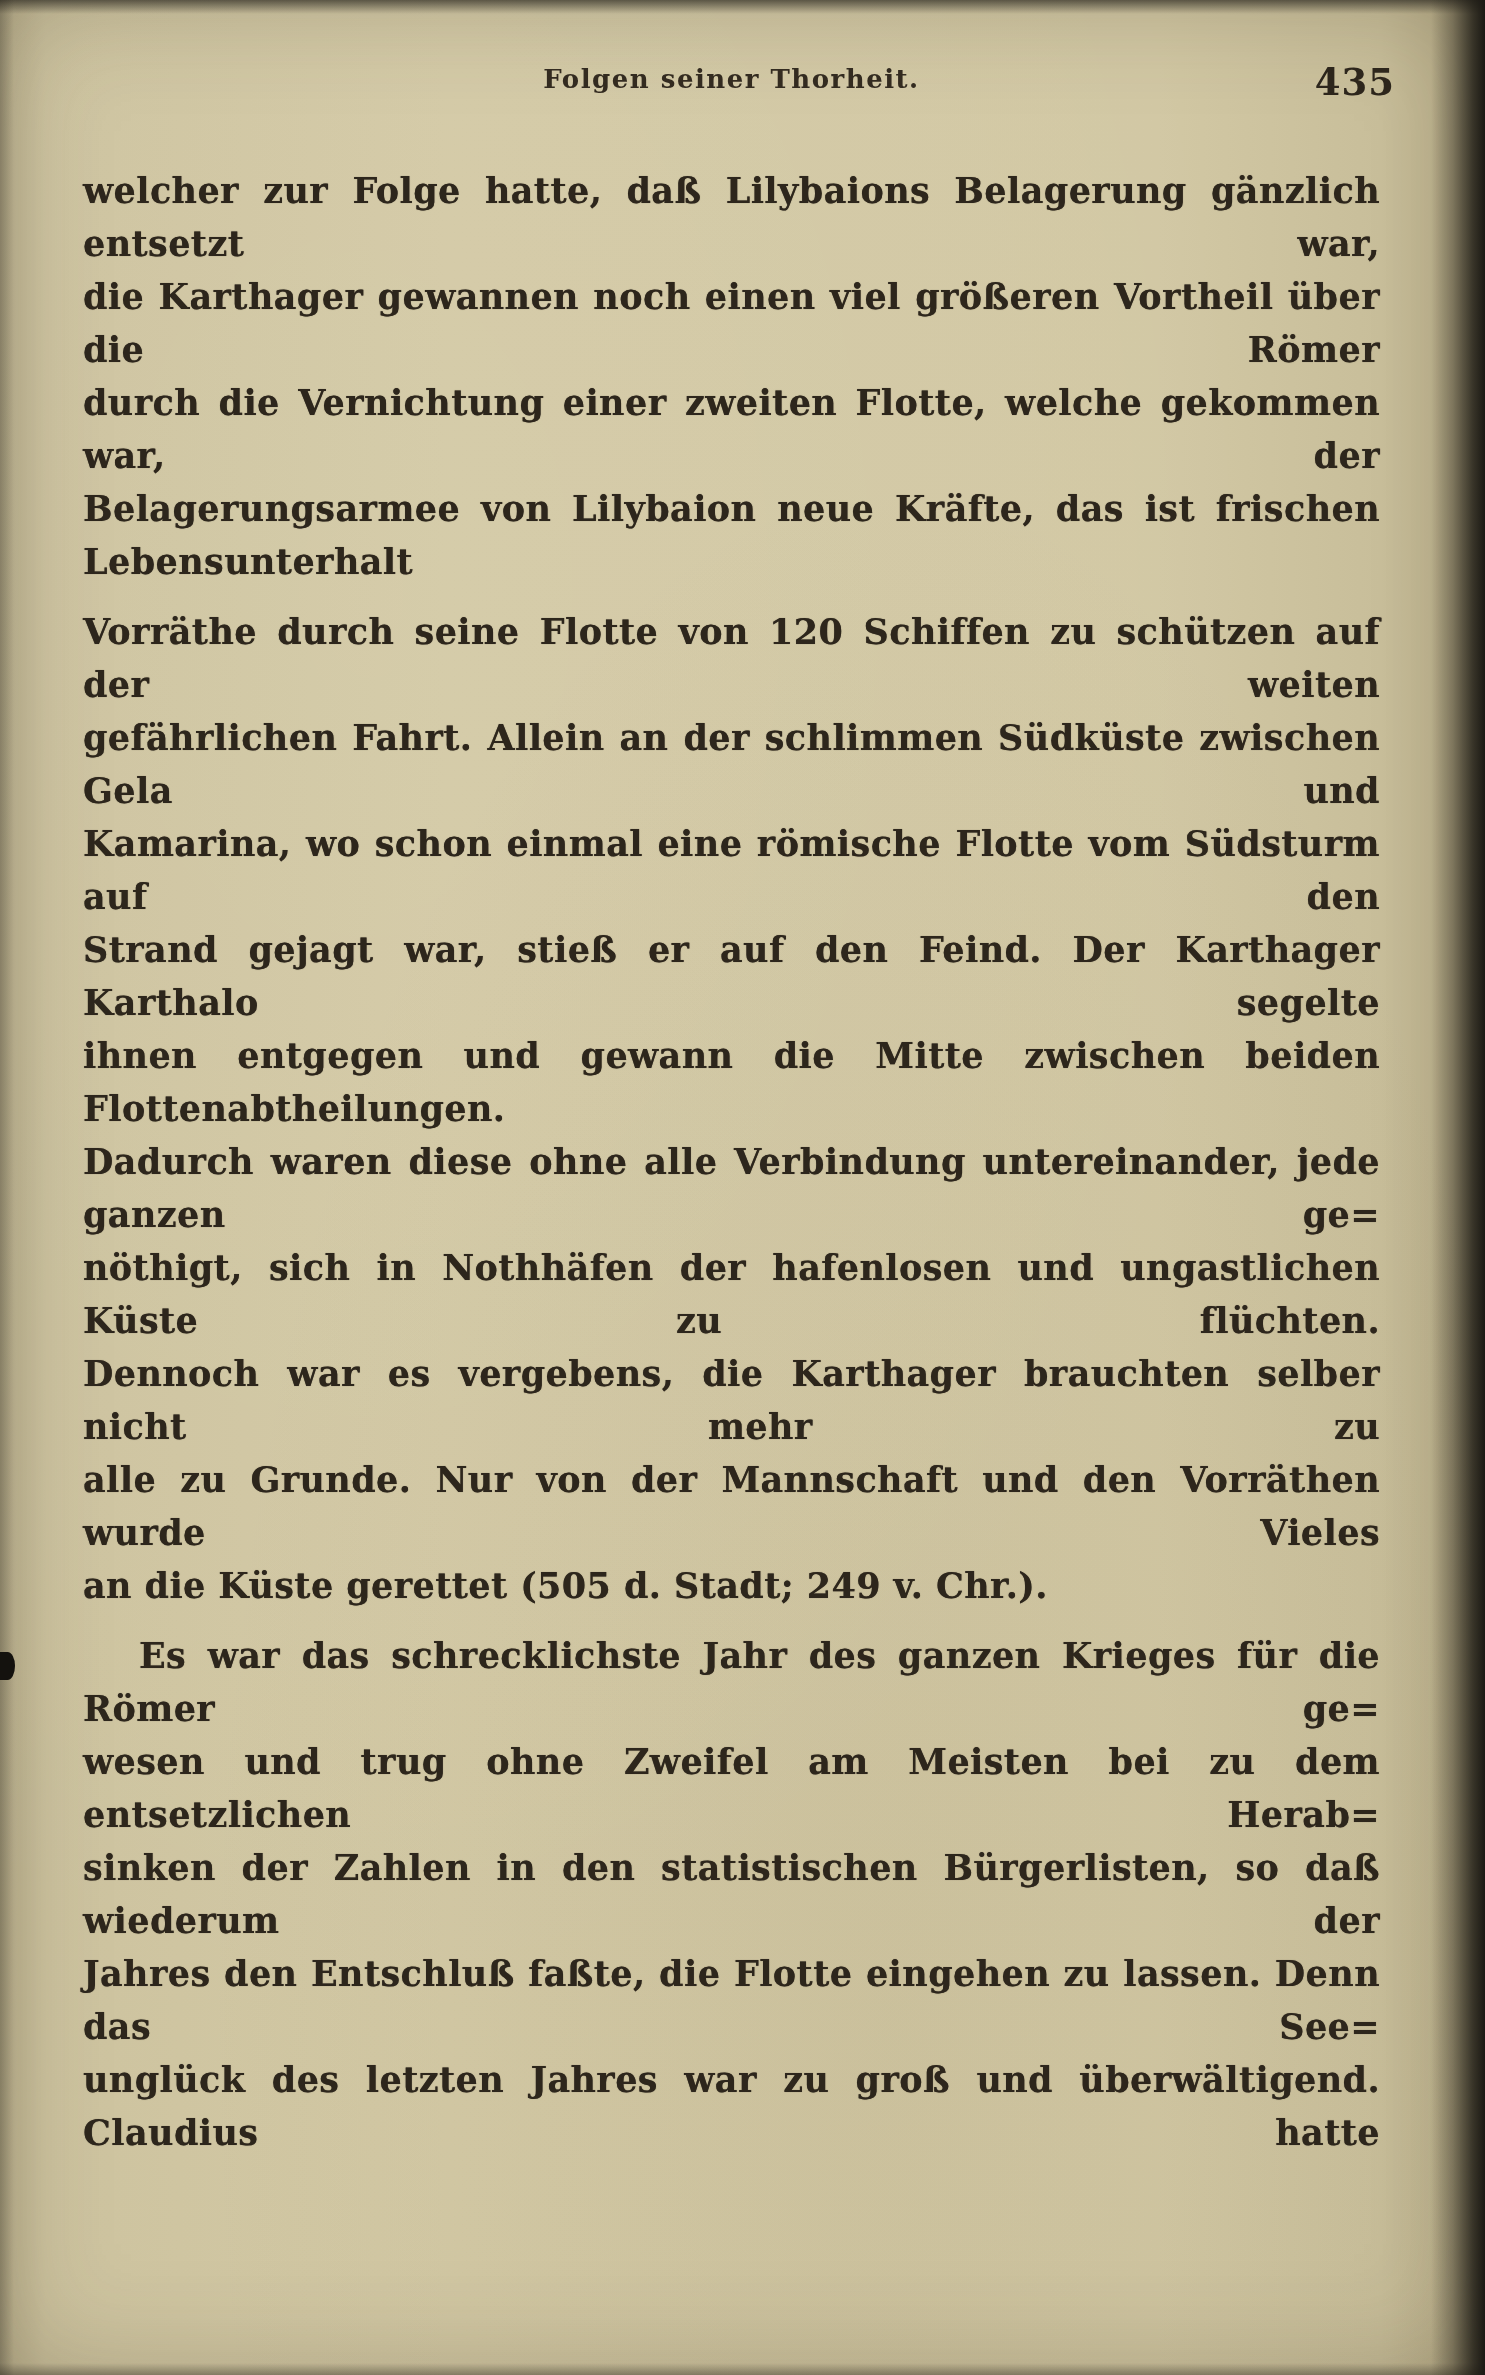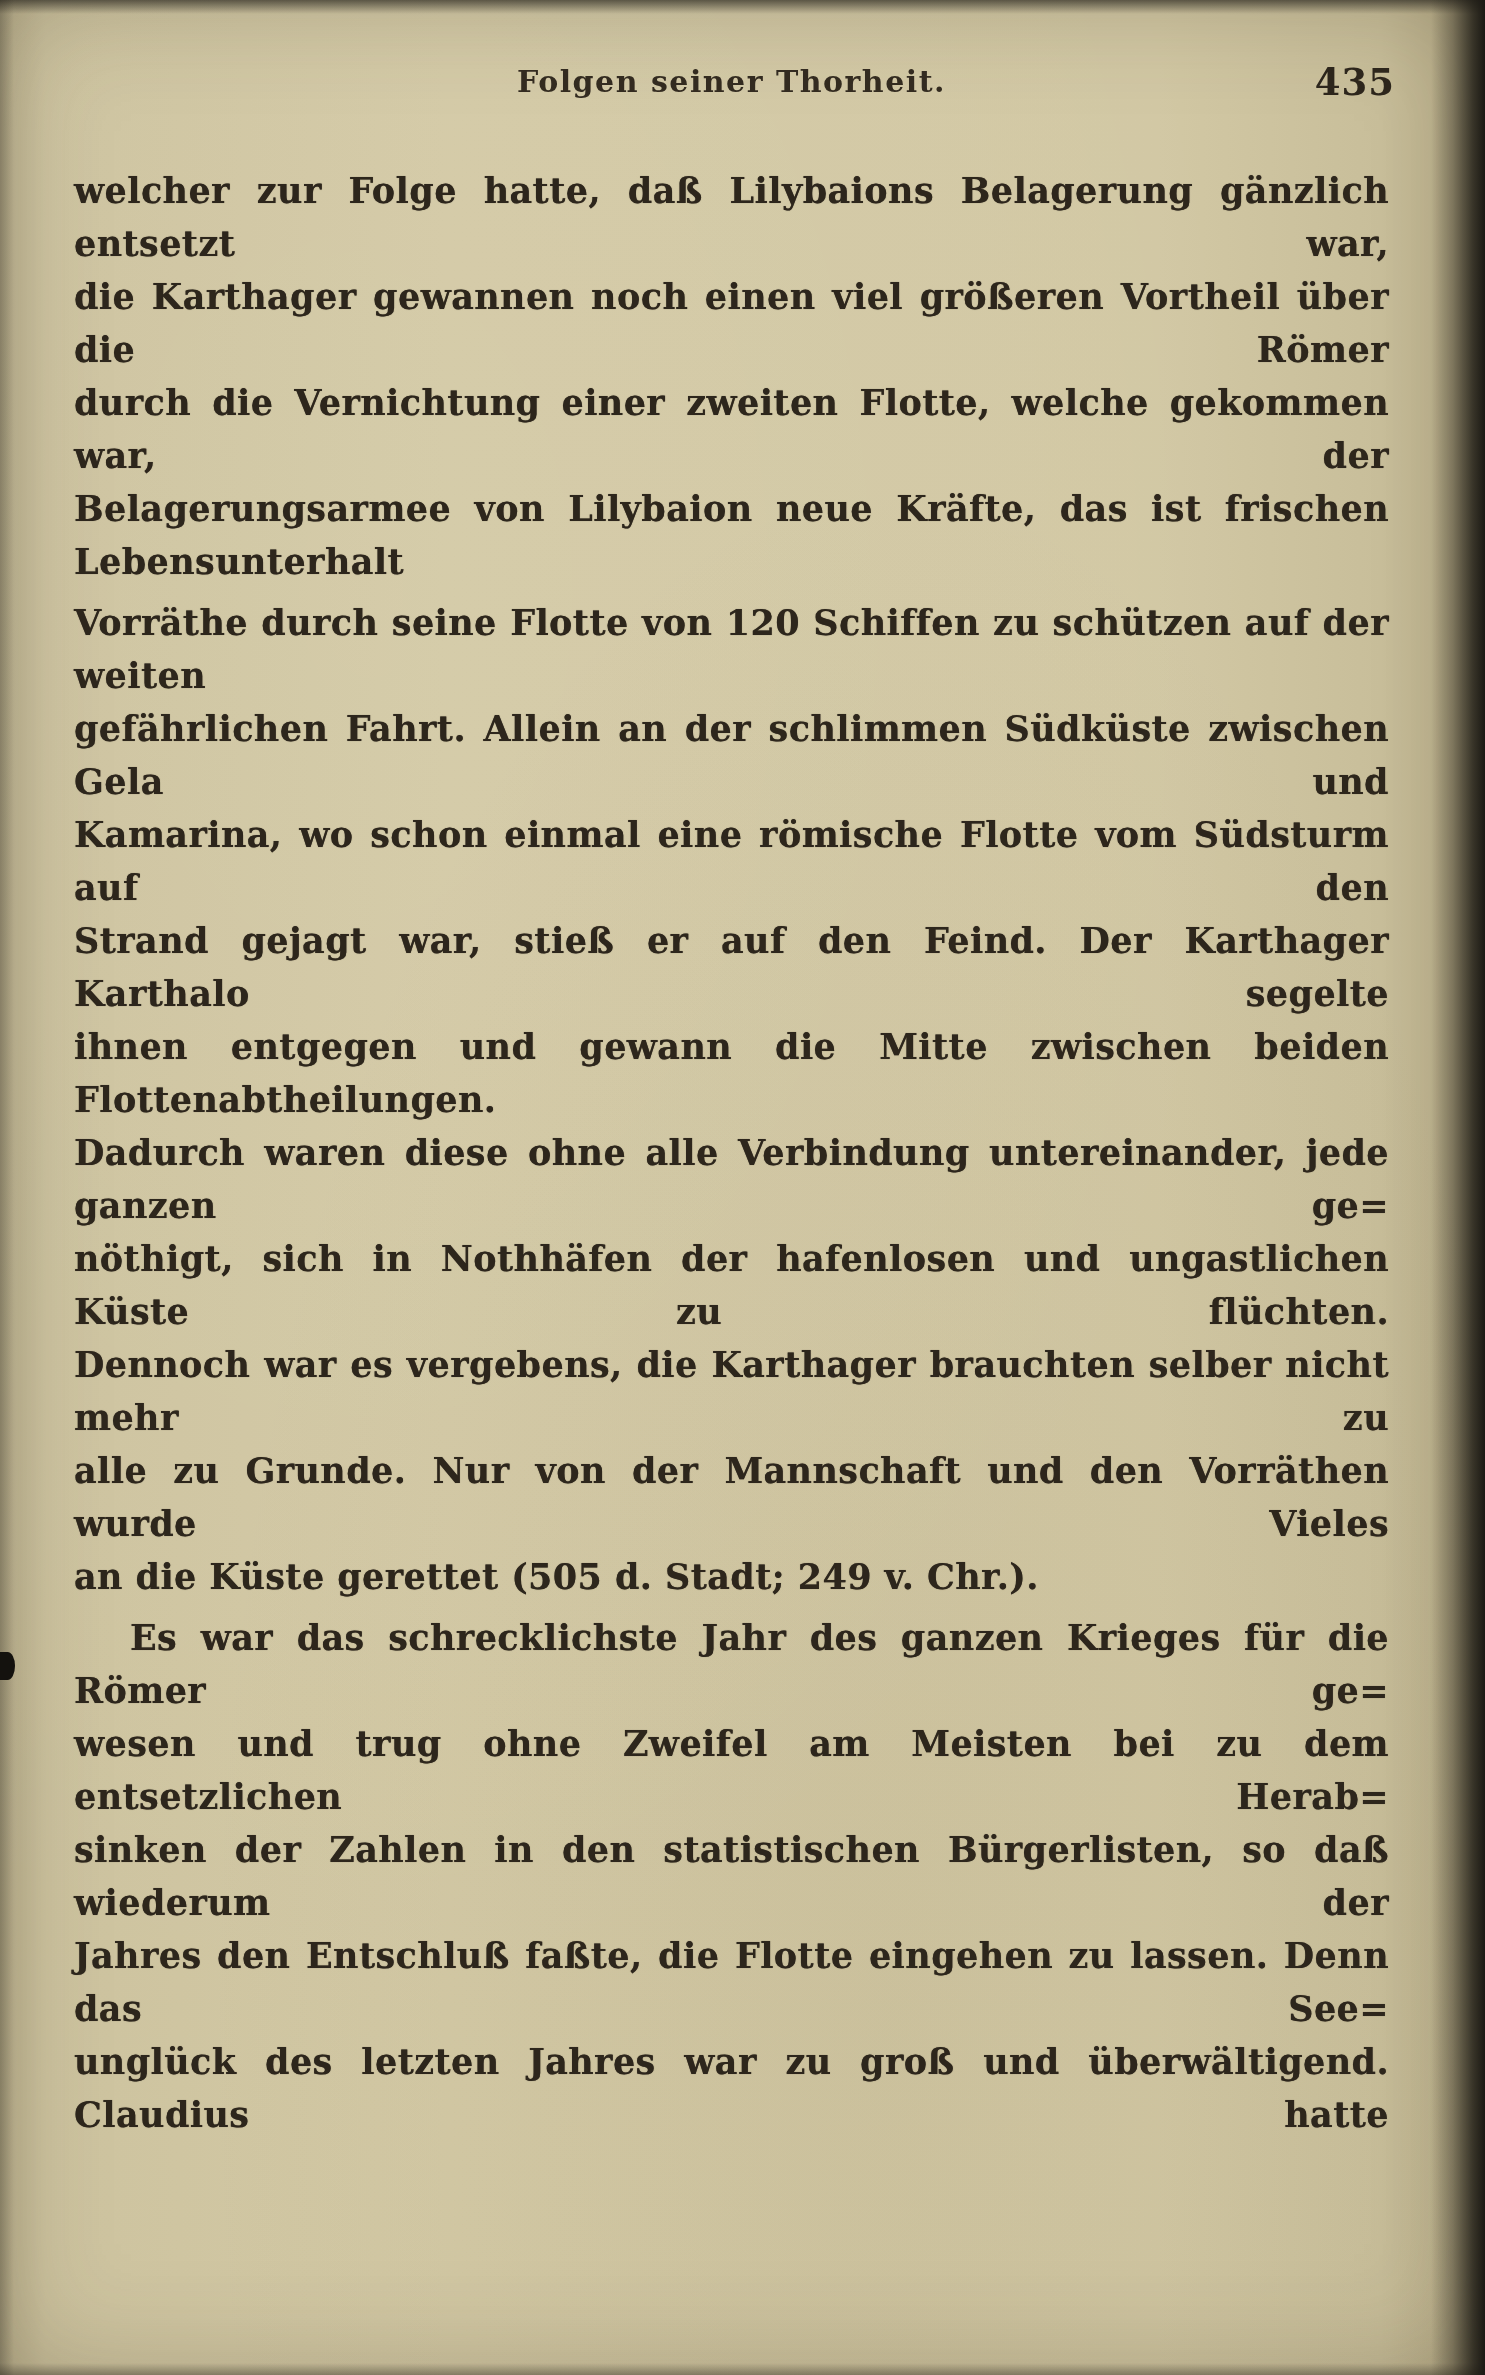--- a/index.html
+++ b/index.html
@@ -48,41 +48,41 @@
   }
   .header {
     position: relative;
     height: 50px;
     font-weight: bold;
   }
   .running-title {
     position: absolute;
     left: 0; right: 0;
     text-align: center;
-    font-size: 30px;
+    font-size: 26px;
     letter-spacing: 1.5px;
     color: #332b20;
   }
   .page-number {
     position: absolute;
     right: 2px;
     top: -4px;
     font-size: 37px;
     letter-spacing: 1px;
     color: #2d261c;
   }
   .body-text {
     margin-top: 50px;
     font-size: 35px;
     line-height: 53px;
     font-weight: bold;
     letter-spacing: 0.4px;
     text-shadow: 0 0 0.7px rgba(45,38,28,0.75);
   }
-  .paragraph { margin: 8px; }
+  .paragraph { margin: 17px; }
   .line {
     text-align: justify;
     text-align-last: justify;
   }
   .line.last {
     text-align-last: left;
   }
   .paragraph.indent .line.first {
     text-indent: 56px;
   }

